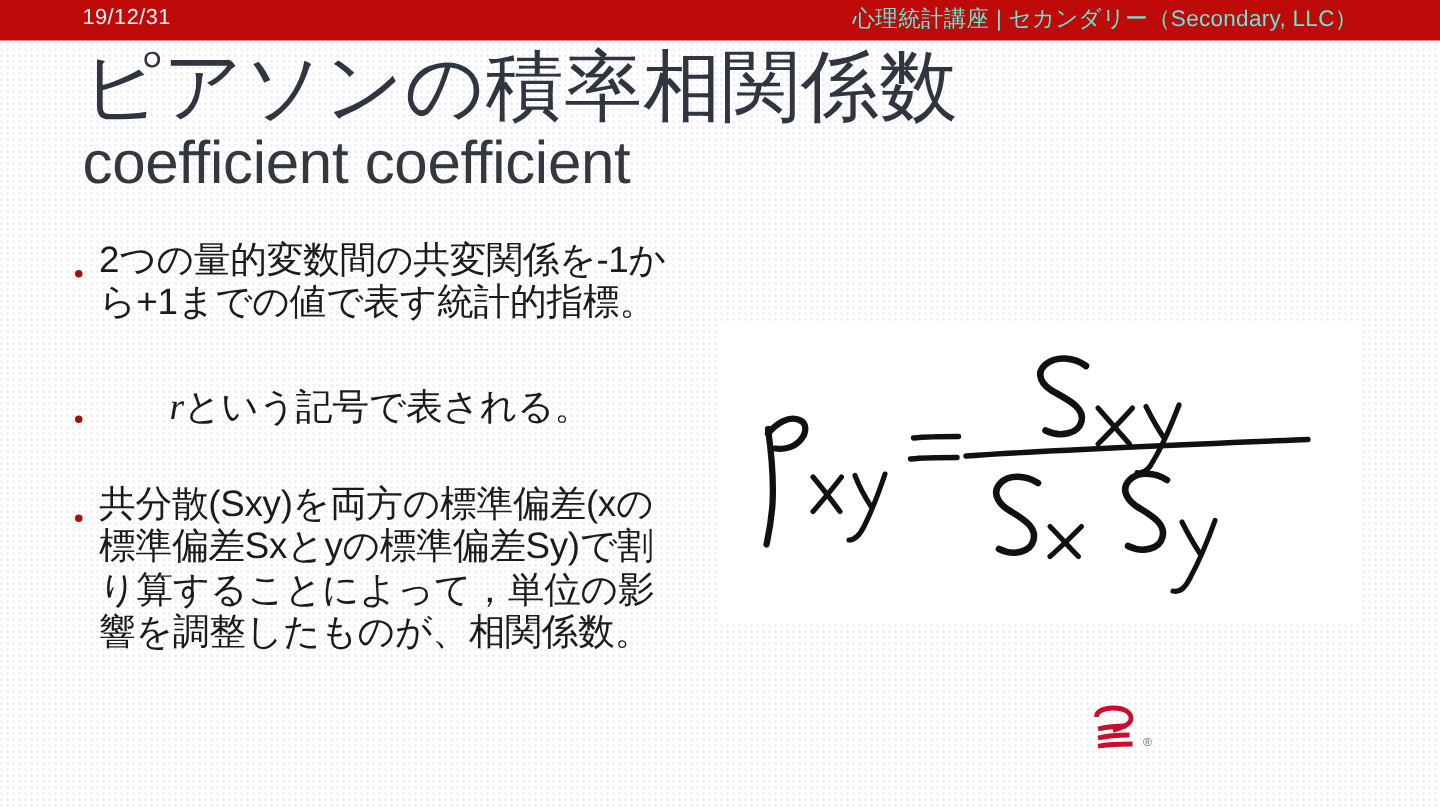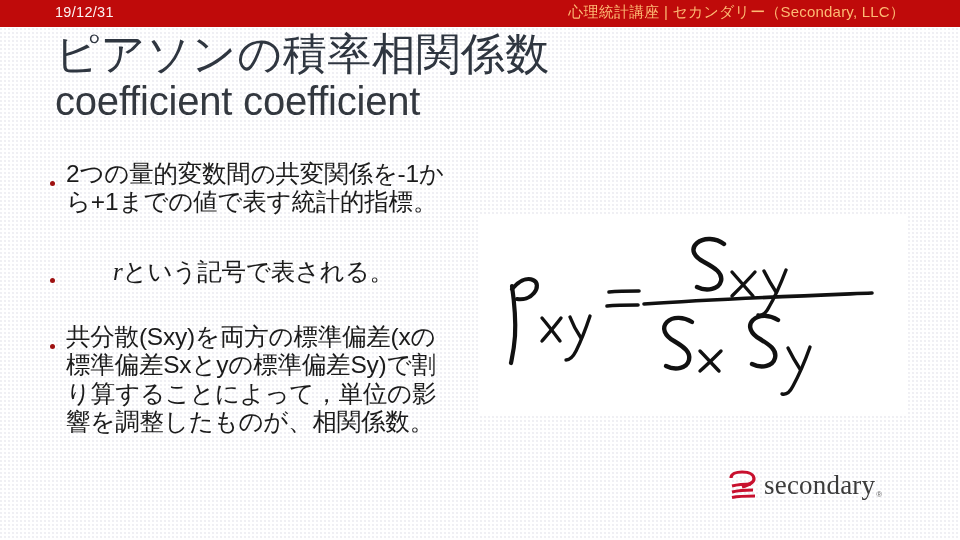--- a/index.html
+++ b/index.html
@@ -38,33 +38,33 @@
     letter-spacing: 0.3px;
     color: #fdf3f2;
     white-space: nowrap;
   }
   #header-title {
     position: absolute;
     right: 55px;
     top: 3px;
     font-size: 15px;
     letter-spacing: 0.2px;
-    color: #fdba74;
+    color: #5eead4;
     white-space: nowrap;
   }
 
   
   #title-block {
     position: absolute;
     left: 55px;
     top: 31px;
     width: 640px;
   }
   #title-ja {
-    font-size: 44px;
+    font-size: 52px;
     line-height: 1.06;
     color: #2f3640;
     letter-spacing: 0.5px;
     white-space: nowrap;
   }
   #title-en {
     font-size: 40px;
     line-height: 1.08;
     color: #33383f;
     letter-spacing: -0.2px;
@@ -237,18 +237,17 @@
     <span id="logo-mark">
       <svg width="34" height="30" viewBox="0 0 34 30" aria-hidden="true">
         <g fill="none" stroke="#c8102e" stroke-width="3.2">
           <path d="M4 8 C4 4 9 2 15 2 C23 2 27 5 27 9 C27 13 21 15 15 17"></path>
           <path d="M5 16 C9 15 17 14 24 14"></path>
           <path d="M5 22 C9 21 18 20 26 20"></path>
           <path d="M5 27.5 C10 26.5 20 26 28 26"></path>
         </g>
       </svg>
     </span>
-    <span id="logo-word">secondary</span>
     <span id="logo-reg">®</span>
   </div>
 
 
 </div>
 
 </body></html>

